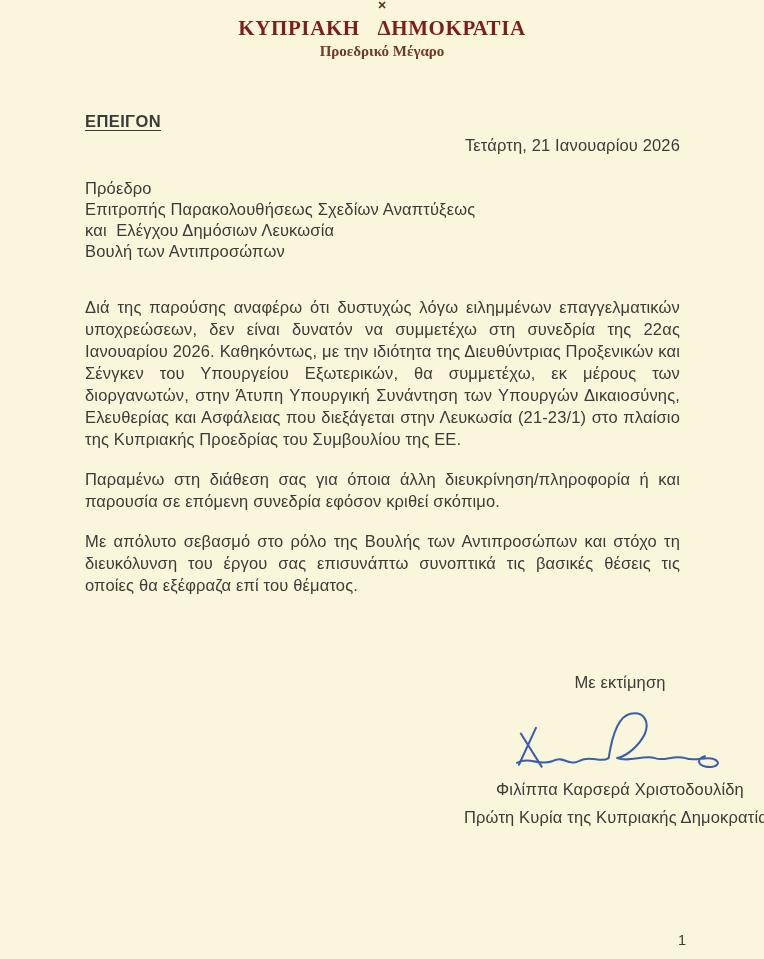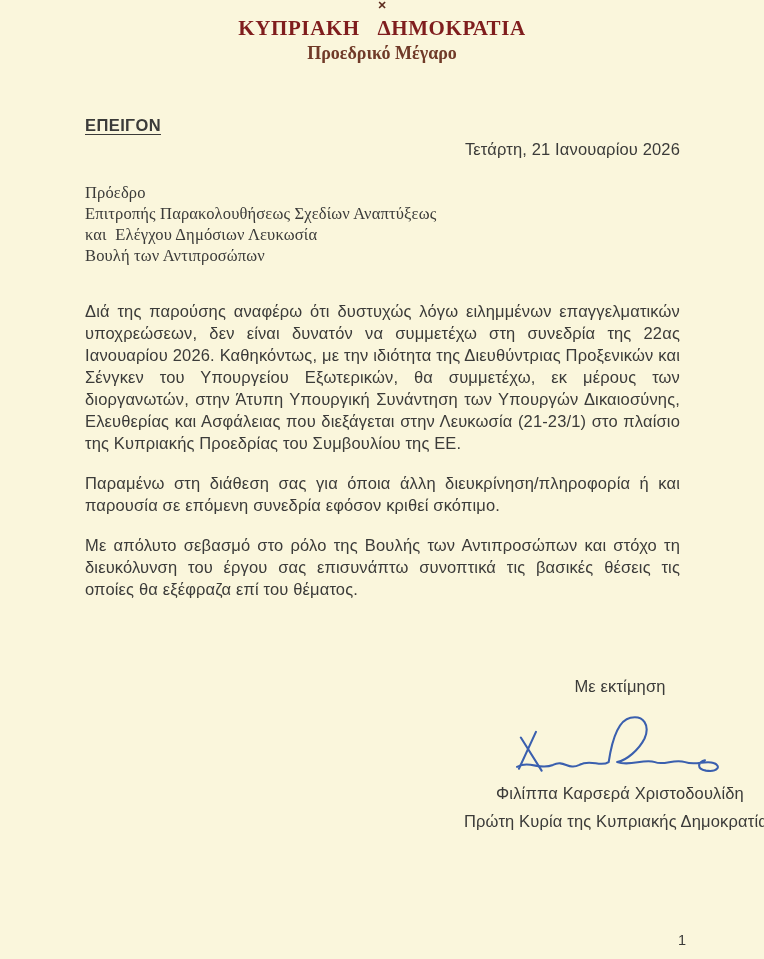--- a/index.html
+++ b/index.html
@@ -28,35 +28,35 @@
     font-weight: bold;
     font-size: 21px;
     letter-spacing: 0.6px;
     word-spacing: 13px;
     color: #7f1d1d;
   }
   .sub {
     margin-top: 2px;
     font-family: "Liberation Serif", serif;
     font-weight: bold;
-    font-size: 18px;
+    font-size: 15px;
     color: #703a28;
   }
   
   .content { margin: 0 84px 0 85px; font-size: 16.5px; letter-spacing: 0.15px; }
   .urgent {
     margin-top: 52px;
     font-weight: bold;
     text-decoration: underline;
     text-underline-offset: 3px;
     font-size: 16.5px;
     letter-spacing: 0.4px;
   }
   .date { margin-top: 4px; text-align: right; line-height: 21px; }
-  .recipient { margin-top: 22px; line-height: 21px; font-family: Liberation Serif, serif; }
+  .recipient { margin-top: 22px; line-height: 21px; }
   .recipient div { white-space: pre-wrap; }
   .para {
     margin: 0;
     margin-top: 18px;
     text-align: justify;
     line-height: 22px;
   }
   .para.first { margin-top: 34px; }
   
   .closing {

